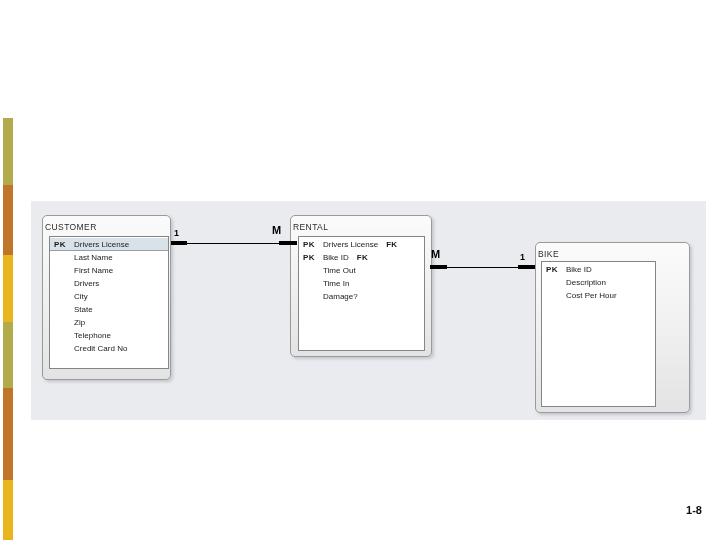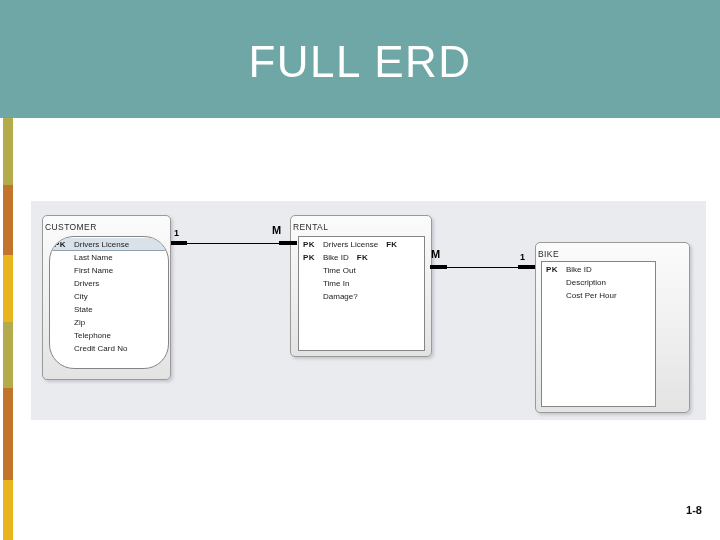--- a/index.html
+++ b/index.html
@@ -41,21 +41,21 @@
   .table-box.rental   { left:290px; top:215px; width:142px; height:142px; }
   .table-box.bike     { left:535px; top:242px; width:155px; height:171px; }
   .table-title {
     position:absolute; left:2px; top:6px;
     font-size:8.5px; color:#2B2B2B; letter-spacing:0.4px; white-space:nowrap;
   }
   .table-fields {
     position:absolute; background:#ffffff; border:1px solid #858585;
     box-sizing:border-box; overflow:hidden; padding-top:1px;
   }
-  .customer .table-fields { left:6px; top:20px; width:120px; height:133px;border-radius:25px; }
+  .customer .table-fields { left:6px; top:20px; width:120px; height:133px; }
   .rental   .table-fields { left:7px; top:20px; width:127px; height:115px; }
   .bike     .table-fields { left:5px; top:18px; width:115px; height:146px; }
   .field-row {
     height:13px; line-height:13px; font-size:8px; color:#1A1A1A;
     white-space:nowrap; position:relative;
   }
   .field-row.hl {
     background:var(--row-highlight, #D9E1E9);
     box-shadow:inset 0 -1px 0 #93A0AC;
   }
@@ -77,23 +77,20 @@
   .page-number {
     position:absolute; right:18px; bottom:24px;
     font-size:11px; font-weight:bold; color:#111111;
   }
 </style>
 </head>
 <body>
 
 <div class="slide">
 
-  <div class="header-band">
-    <div class="slide-title">FULL ERD</div>
-  </div>
 
   <div class="left-stripe">
       <div class="seg" style="height: 67px; background: rgb(179, 171, 75);"></div>
       <div class="seg" style="height: 70px; background: rgb(193, 117, 43);"></div>
       <div class="seg" style="height: 67px; background: rgb(233, 181, 31);"></div>
       <div class="seg" style="height: 66px; background: rgb(179, 171, 75);"></div>
       <div class="seg" style="height: 92px; background: rgb(193, 117, 43);"></div>
       <div class="seg" style="height: 60px; background: rgb(233, 181, 31);"></div>
     </div>
 

